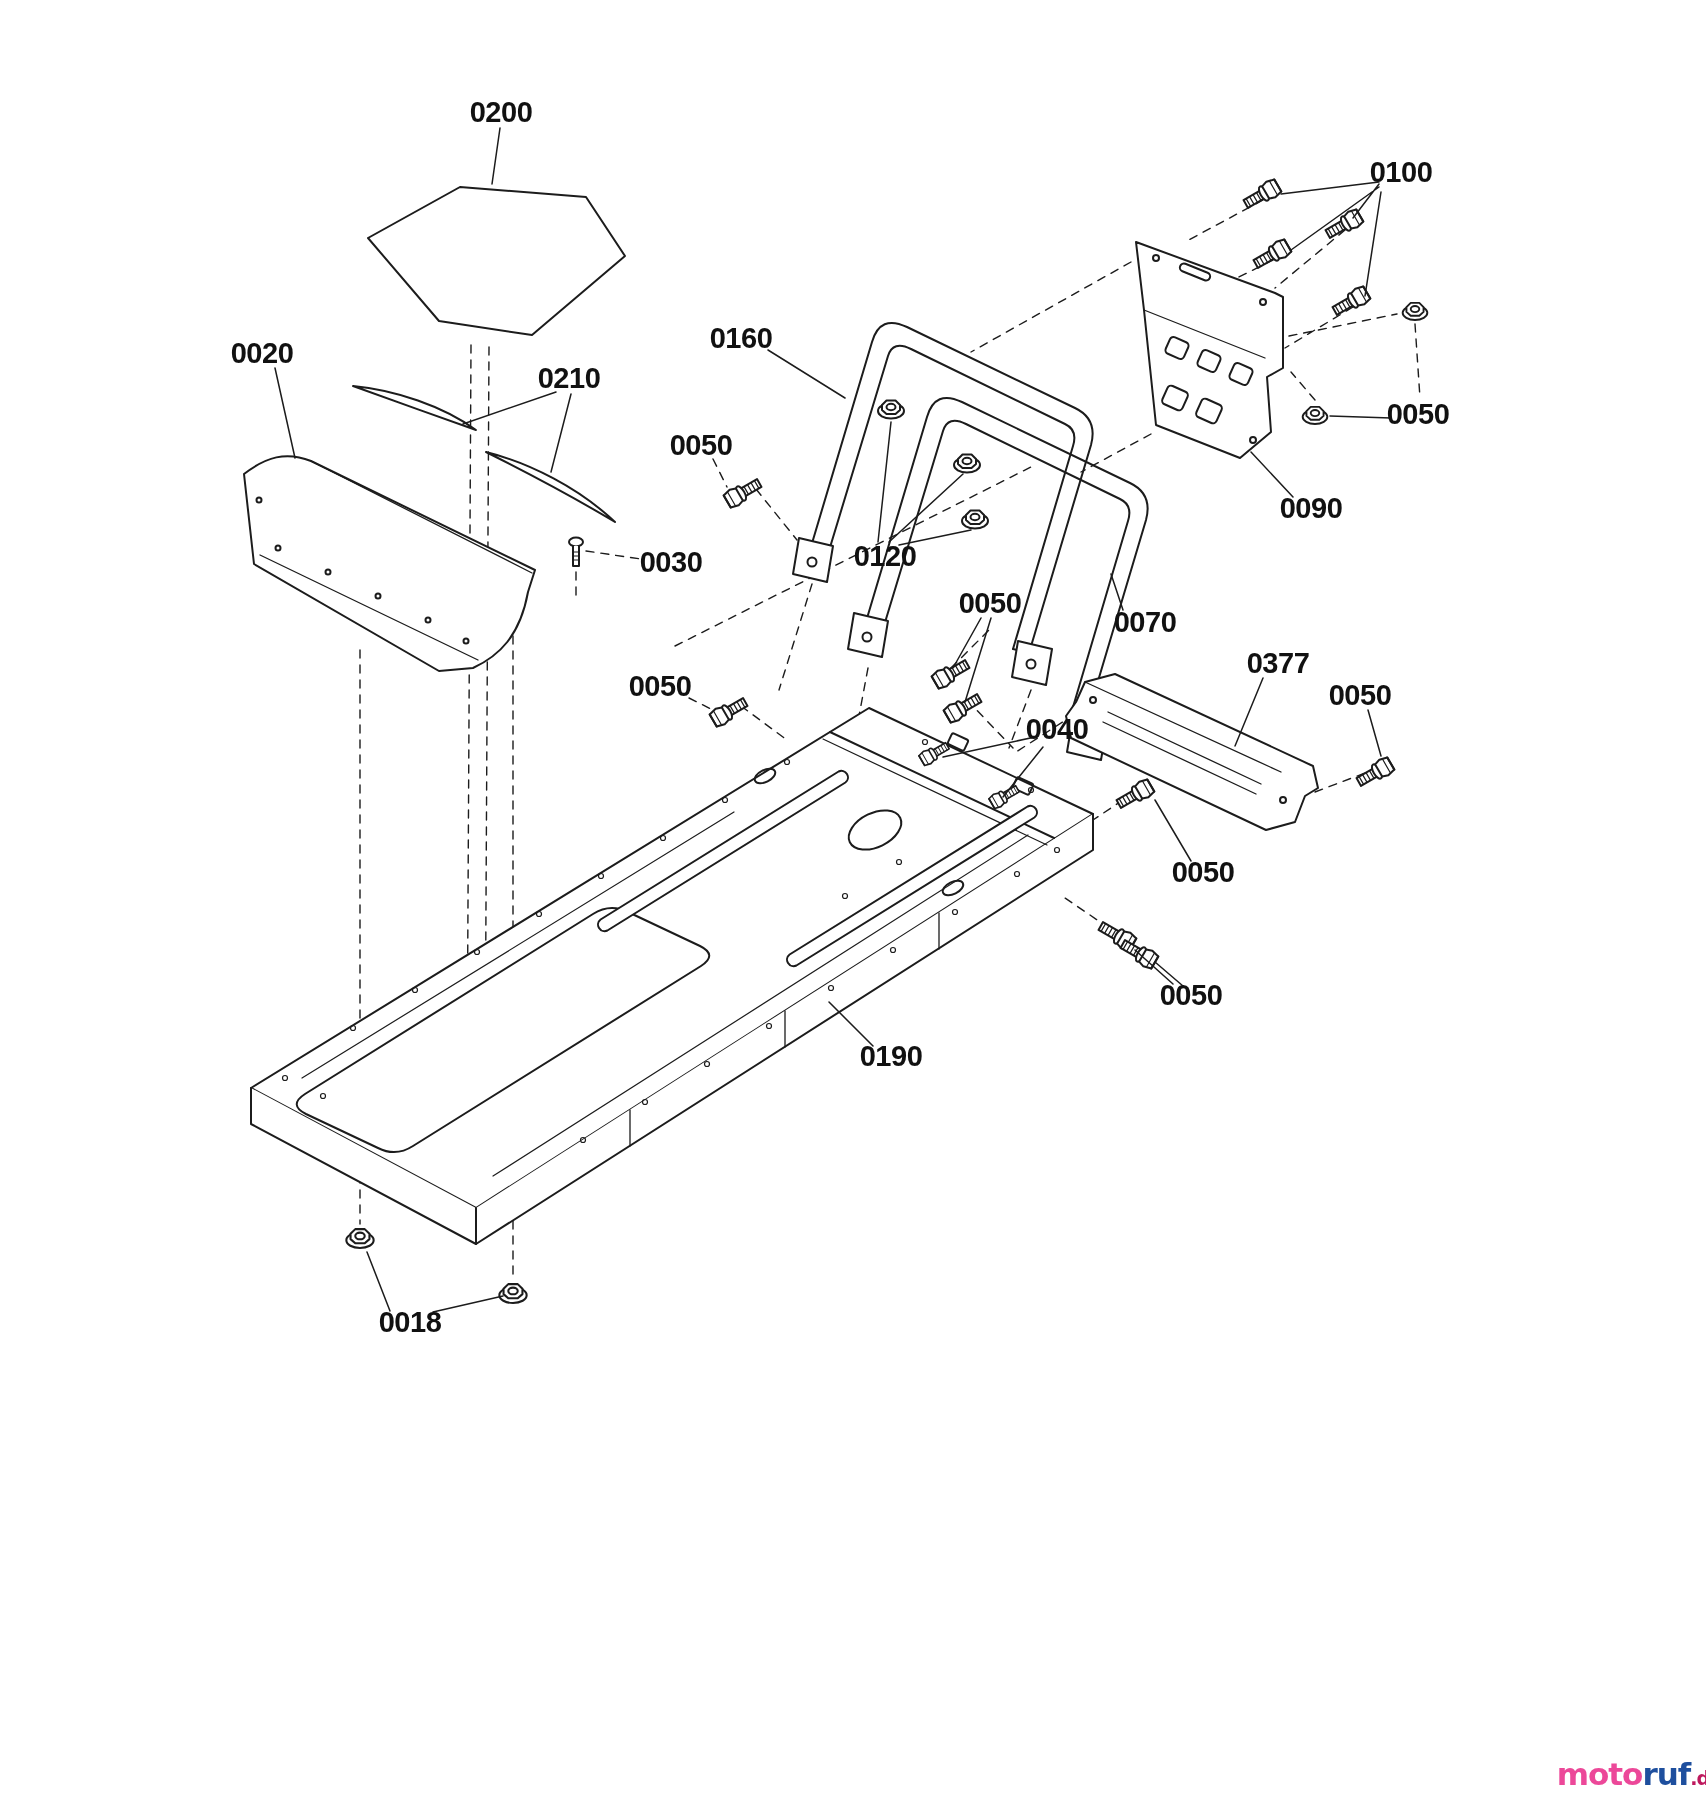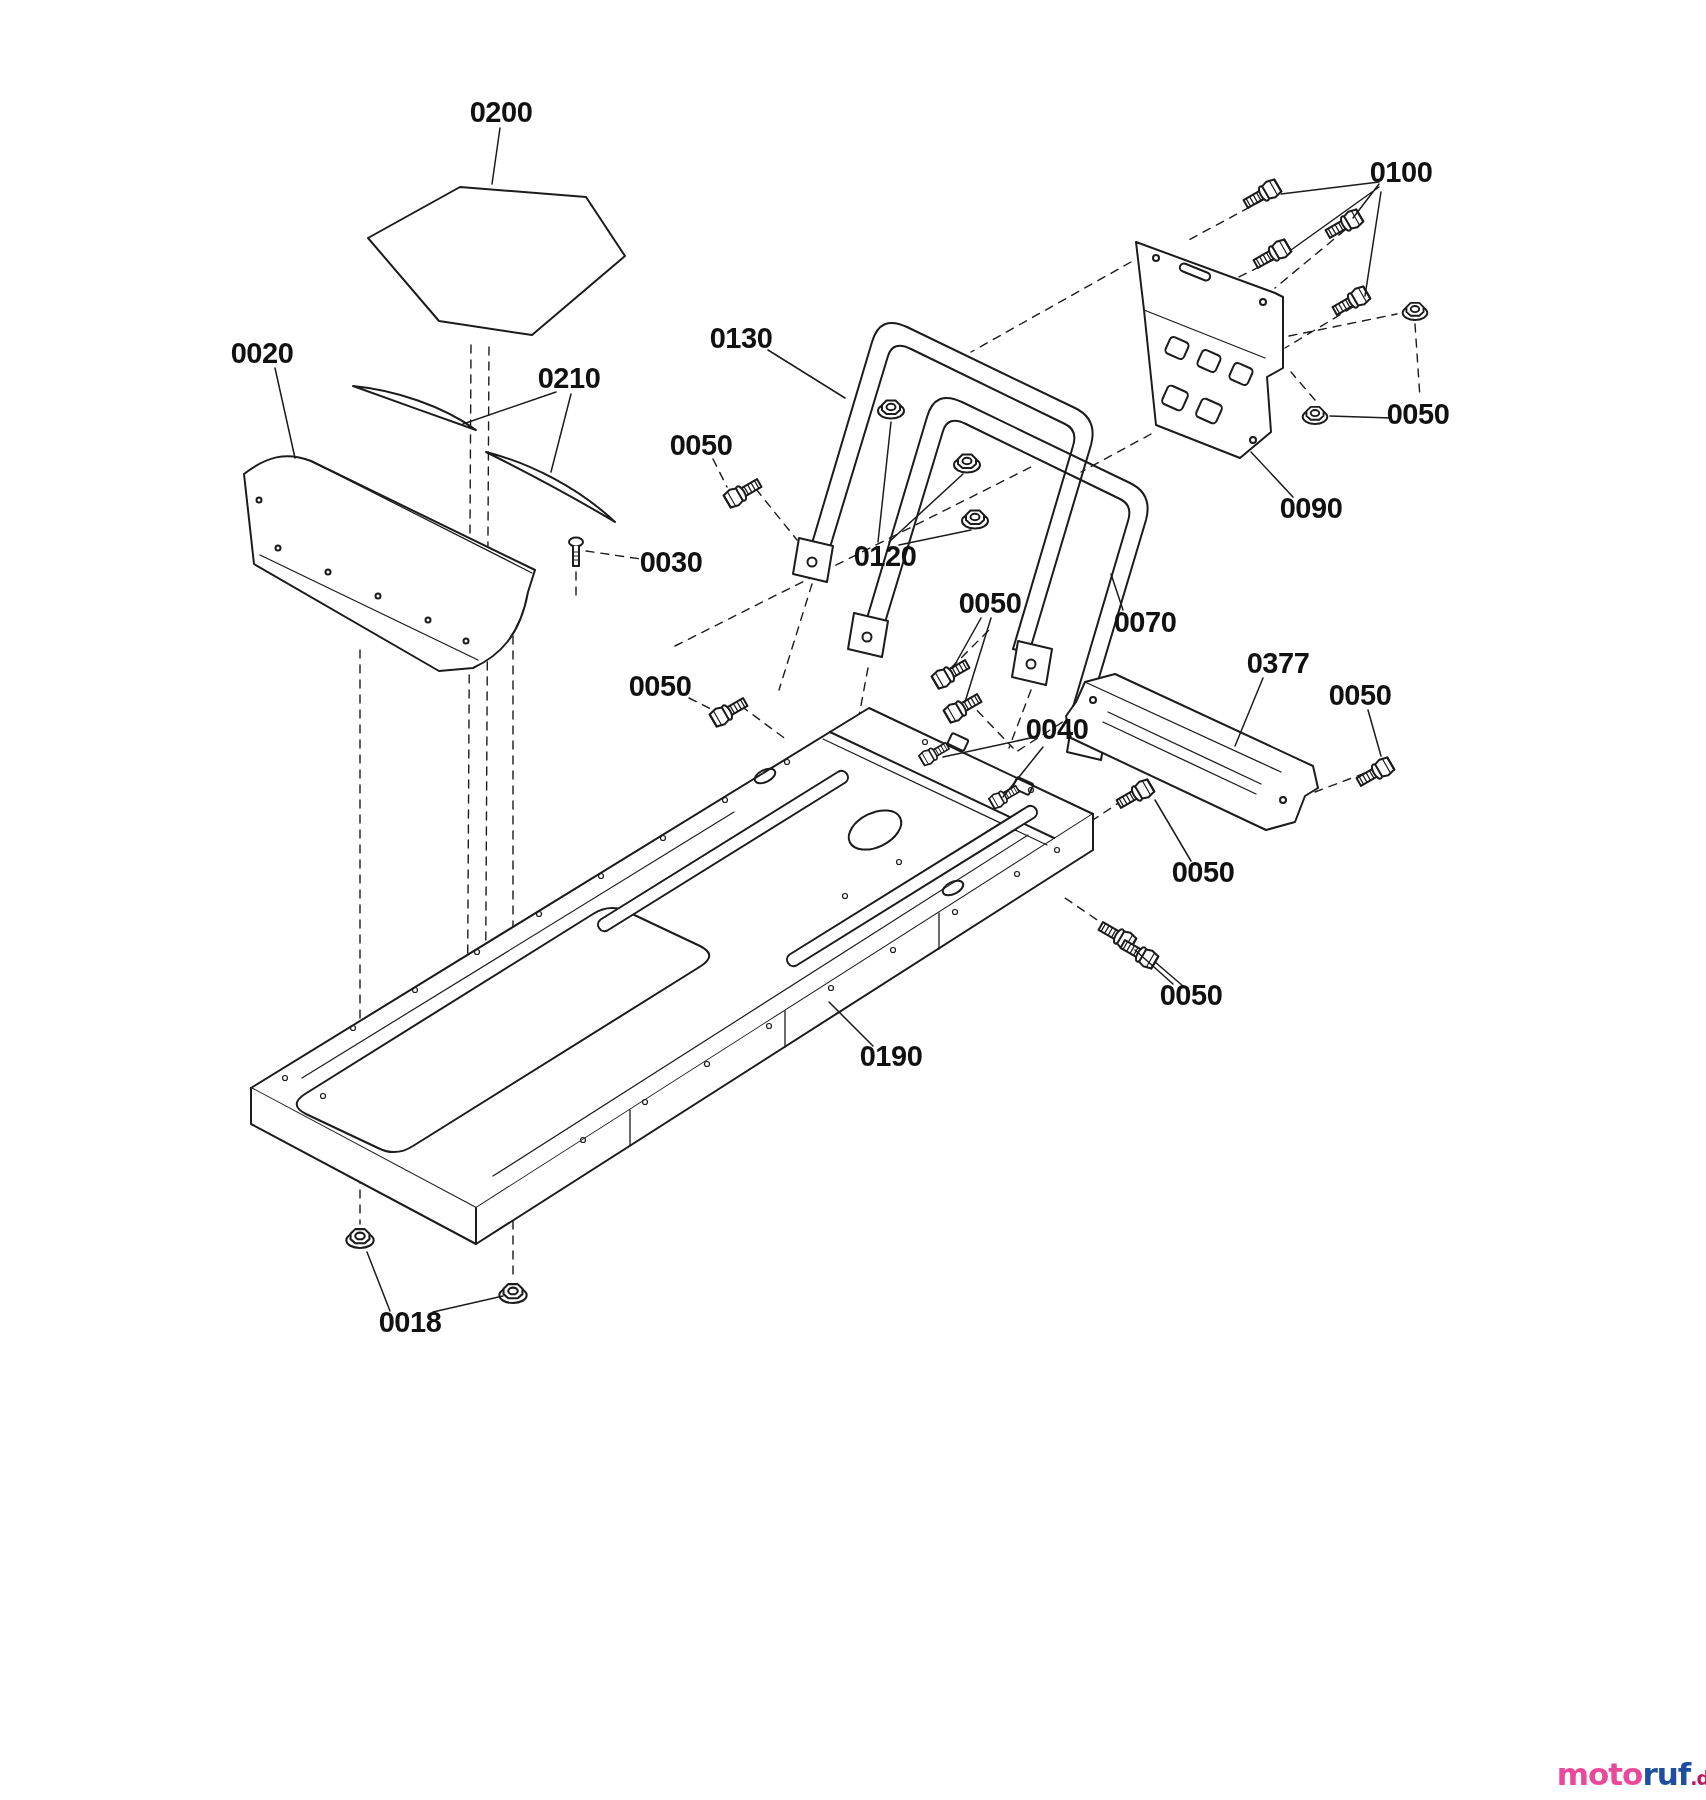--- a/index.html
+++ b/index.html
@@ -217,21 +217,21 @@
                M367,1311 L344,1252 M410,1312 L480,1296
                M1368,418 L1307,416"></path>
     </g>
   </g>
 </svg>
 
 <div class="callout" style="left:478px;top:112px">0200</div>
 <div class="callout" style="left:1378px;top:172px">0100</div>
 <div class="callout" style="left:239px;top:353px">0020</div>
 <div class="callout" style="left:546px;top:378px">0210</div>
-<div class="callout" style="left:718px;top:338px">0130</div>
+<div class="callout" style="left:718px;top:338px">0160</div>
 <div class="callout" style="left:678px;top:445px">0050</div>
 <div class="callout" style="left:1395px;top:414px">0050</div>
 <div class="callout" style="left:648px;top:562px">0030</div>
 <div class="callout" style="left:862px;top:556px">0120</div>
 <div class="callout" style="left:1288px;top:508px">0090</div>
 <div class="callout" style="left:967px;top:603px">0050</div>
 <div class="callout" style="left:1122px;top:622px">0070</div>
 <div class="callout" style="left:637px;top:686px">0050</div>
 <div class="callout" style="left:1255px;top:663px">0377</div>
 <div class="callout" style="left:1337px;top:695px">0050</div>

